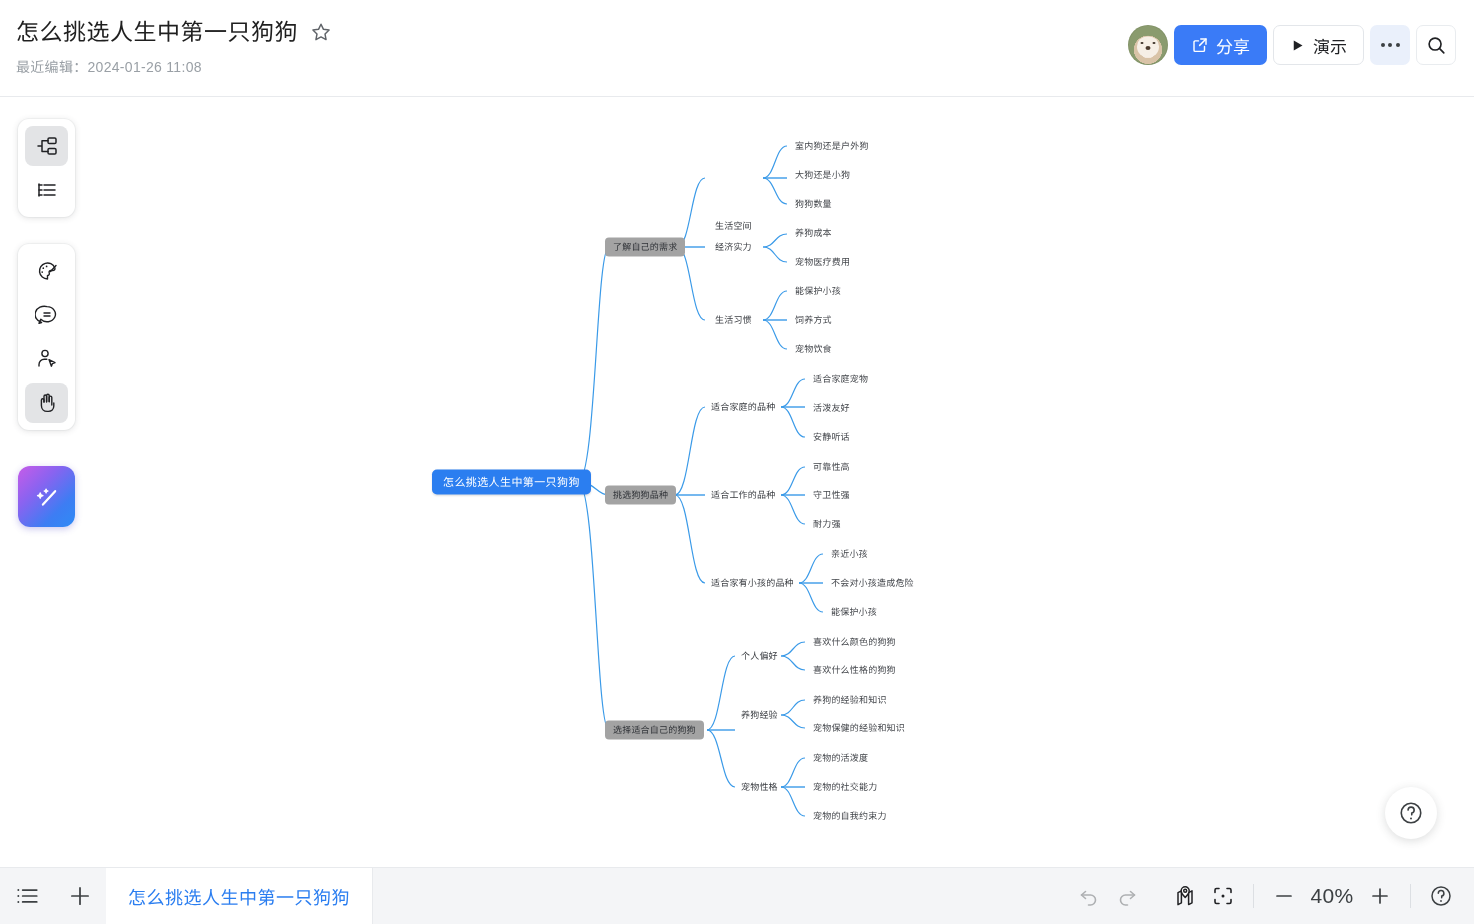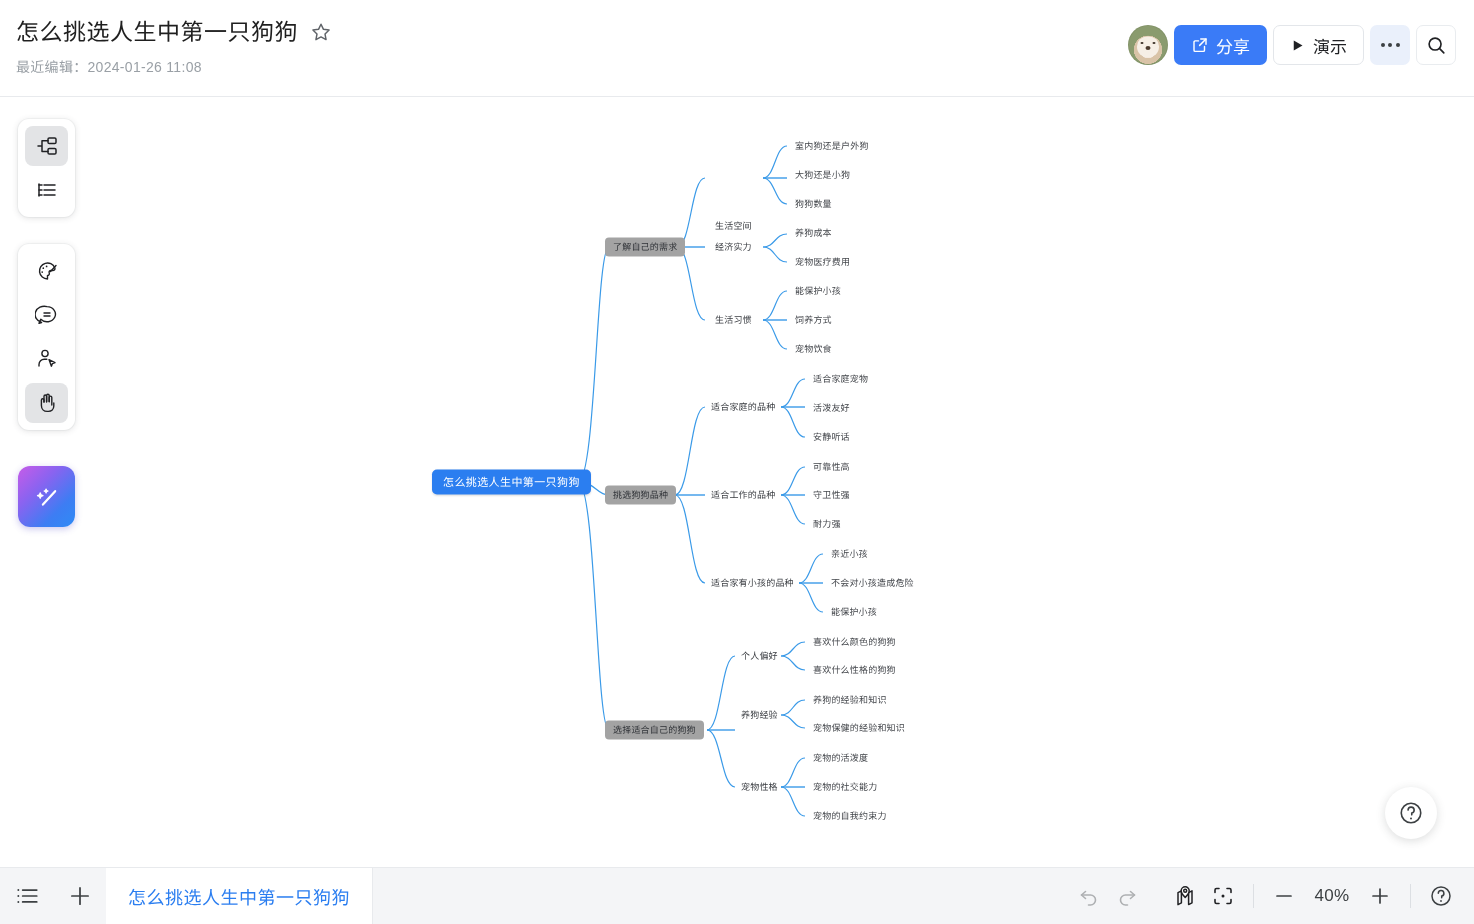--- a/index.html
+++ b/index.html
@@ -166,21 +166,21 @@
     border-right: 1px solid #e8eaed;
   }
   .bb-right {
     margin-left: auto; display: flex; align-items: center;
     gap: 4px; padding-right: 16px;
   }
   .bb-right .sep {
     width: 1px; height: 24px; background: #dcdfe3; margin: 0 9px;
   }
   .zoom-val {
-    font-size: 17px; color: #3c4043; min-width: 54px; text-align: center;
+    font-size: 21px; color: #3c4043; min-width: 54px; text-align: center;
     letter-spacing: .4px; cursor: pointer;
   }
   .rb { width: 34px; height: 34px; display:flex; align-items:center; justify-content:center; cursor:pointer; border-radius:6px; }
   .rb.disabled { opacity: .38; cursor: default; }
   svg { display: block; }
 </style>
 </head>
 <body>
 
 <div id="app">

